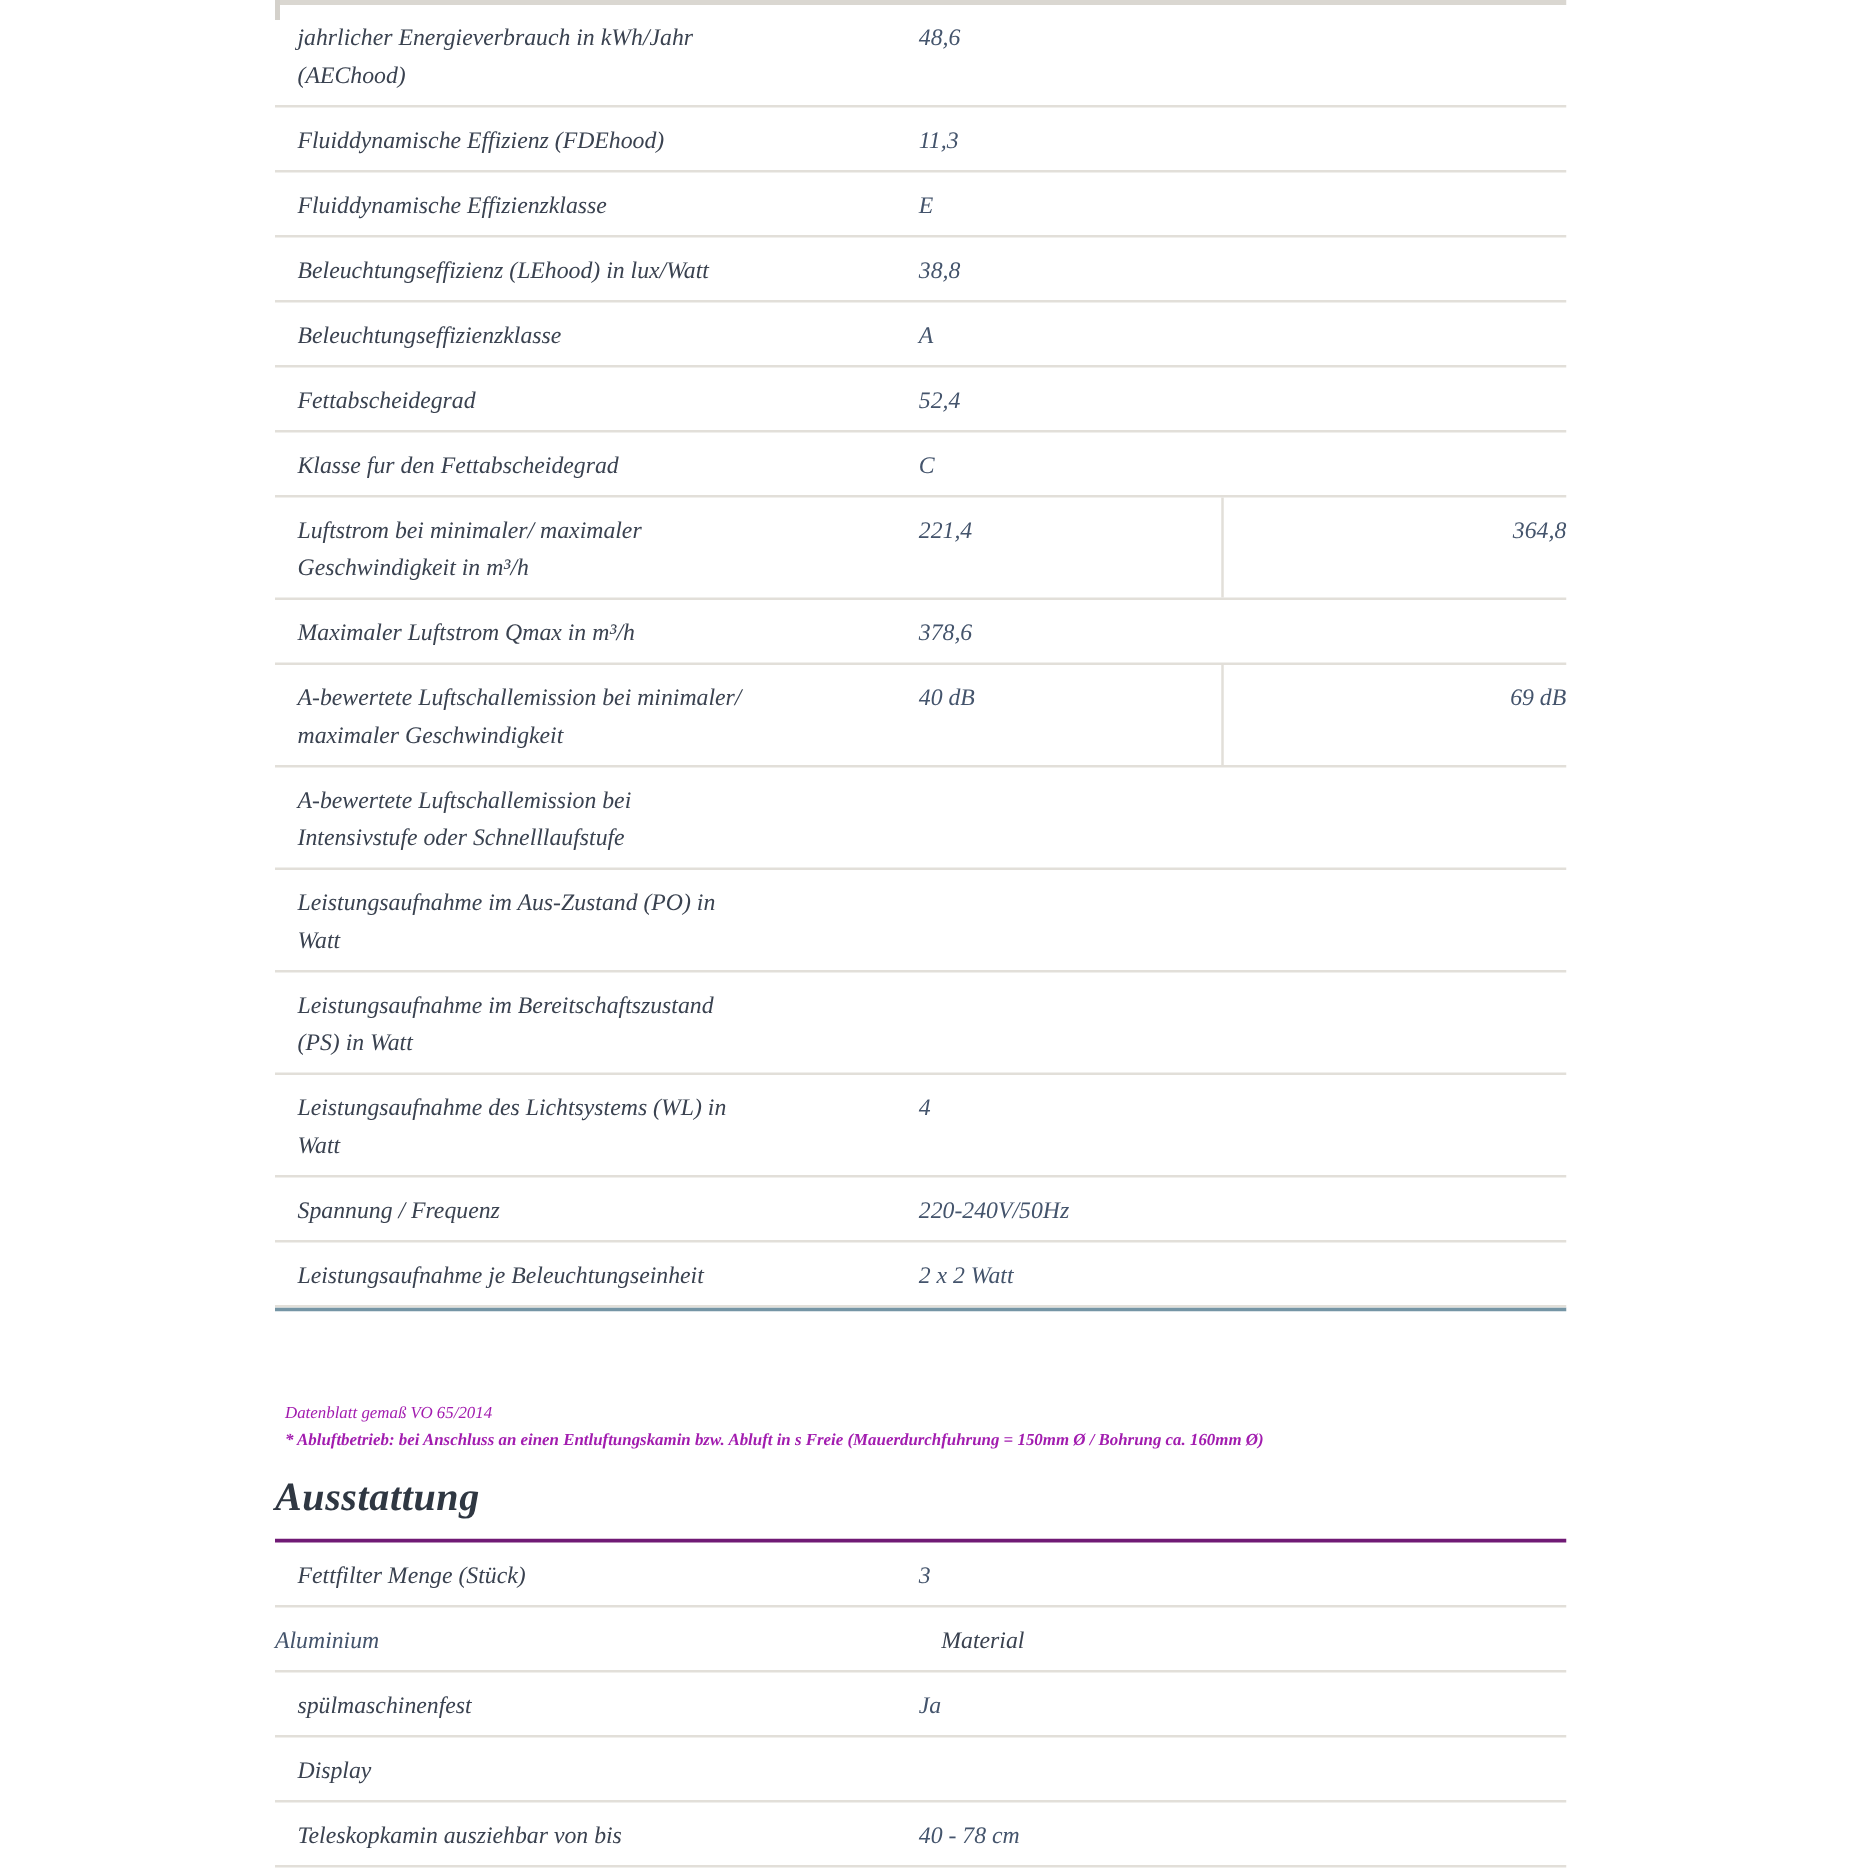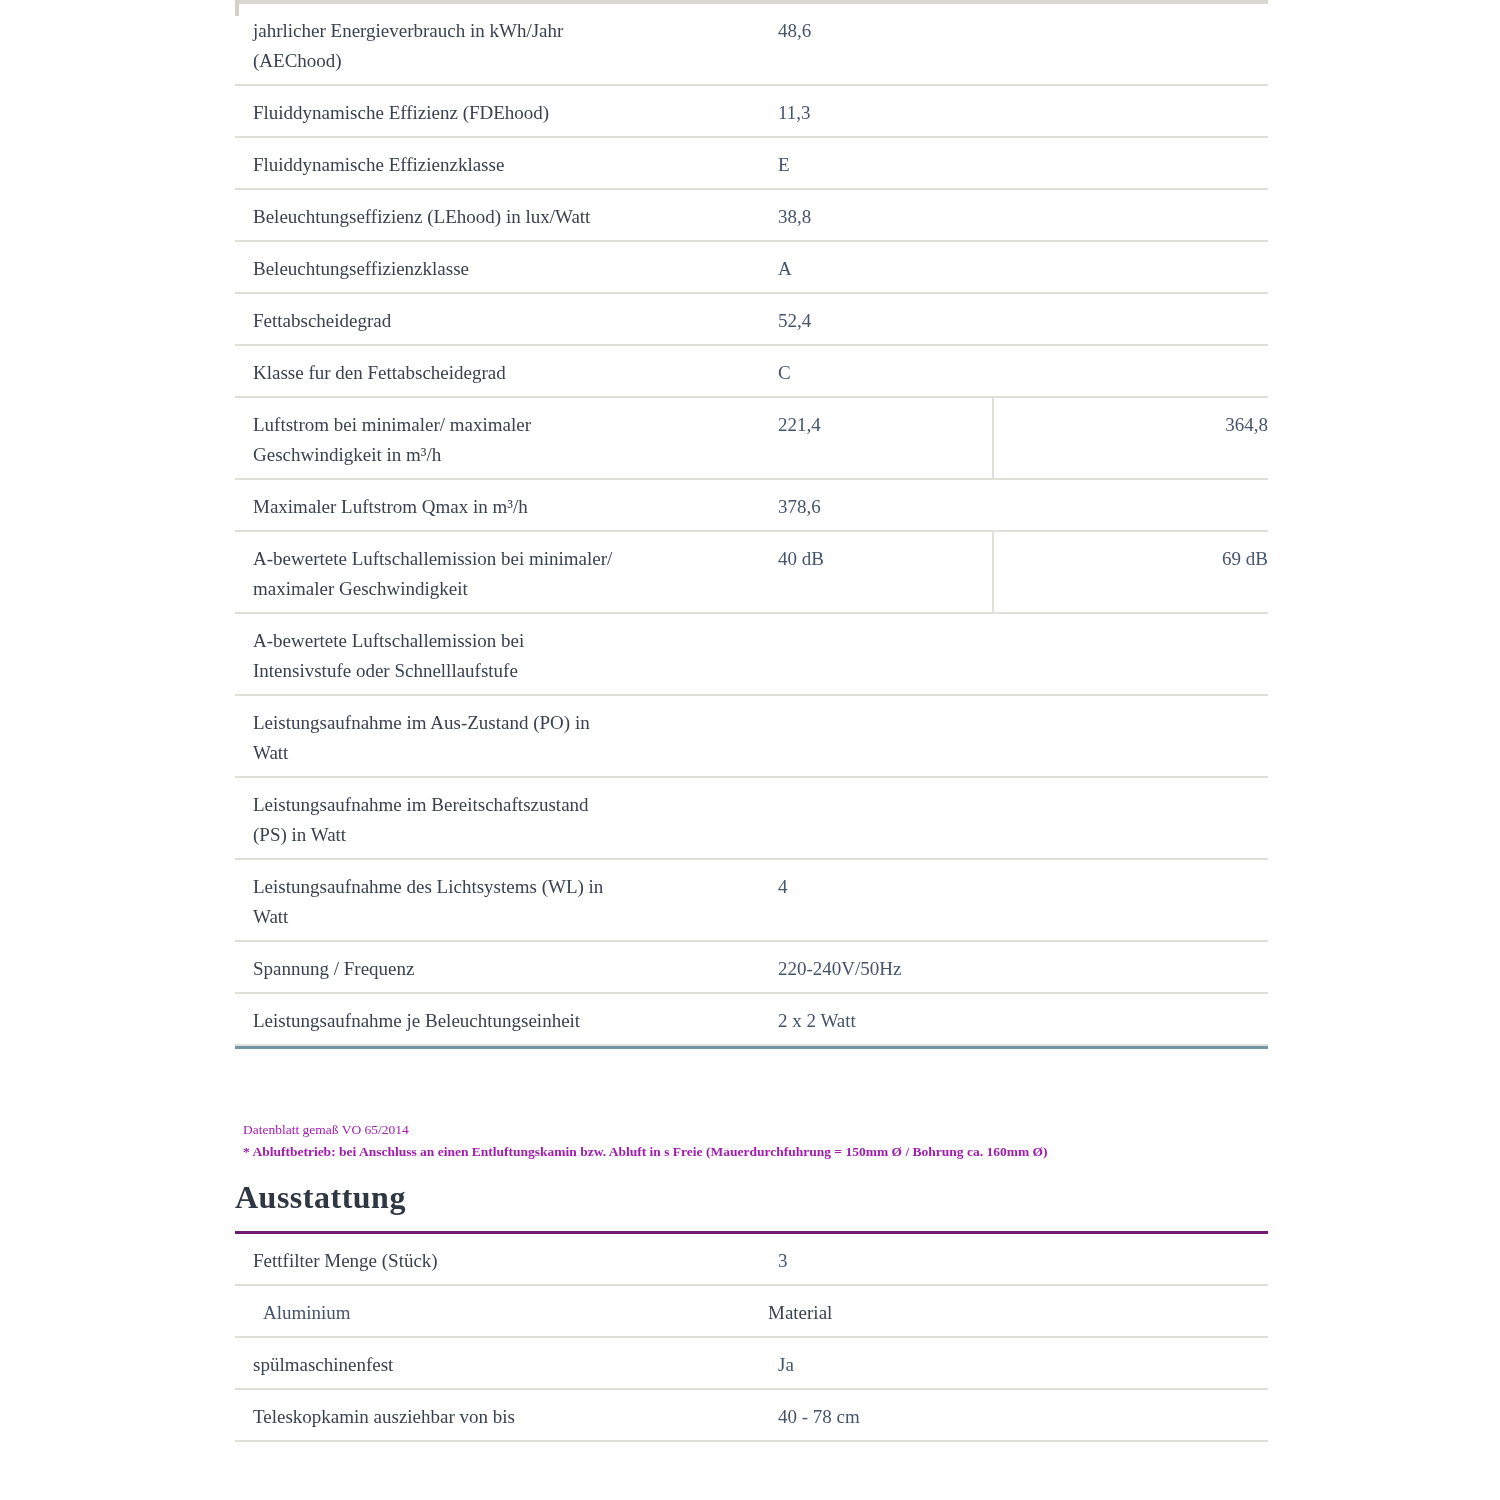--- a/index.html
+++ b/index.html
@@ -10,23 +10,24 @@
   body {
     width: 1500px;
     height: 1500px;
     overflow: hidden;
     position: relative;
     font-family: "Liberation Serif", serif;
     color: #3a4250;
   }
   .page {
     position: absolute;
-    left: 235px;
+    left: 220px;
     top: 0;
     width: 1033px;
+    font-style: italic;
   }
   .top-line {
     height: 4px;
     background: #dad7d1;
   }
   .top-stub {
     position: absolute;
     left: 0;
     top: 0;
     width: 4px;
@@ -53,21 +54,20 @@
   }
   .label-cell {
     padding-left: 18px;
     padding-right: 12px;
     white-space: pre-line;
     color: #3a4250;
   }
   .value-cell {
     color: #44546c;
     padding-right: 8px;
-    margin-left: 28px;
   }
   .value2-cell {
     color: #44546c;
     padding-left: 18px;
     text-align: right;
   }
   .row.has-divider .value2-cell {
     border-left: 2px solid #e2dfd9;
   }
   .footnotes {
@@ -220,20 +220,25 @@
     <div class="cell label-cell">Material</div>
     <div class="cell value2-cell"></div>
   </div>
 
   <div class="row">
     <div class="cell label-cell">spülmaschinenfest</div>
     <div class="cell value-cell">Ja</div>
     <div class="cell value2-cell"></div>
   </div>
 
+  <div class="row">
+    <div class="cell label-cell">Display</div>
+    <div class="cell value-cell"></div>
+    <div class="cell value2-cell"></div>
+  </div>
 
   <div class="row">
     <div class="cell label-cell">Teleskopkamin ausziehbar von bis</div>
     <div class="cell value-cell">40 - 78 cm</div>
     <div class="cell value2-cell"></div>
   </div>
 </div>
 </div>
 
 </body></html>

